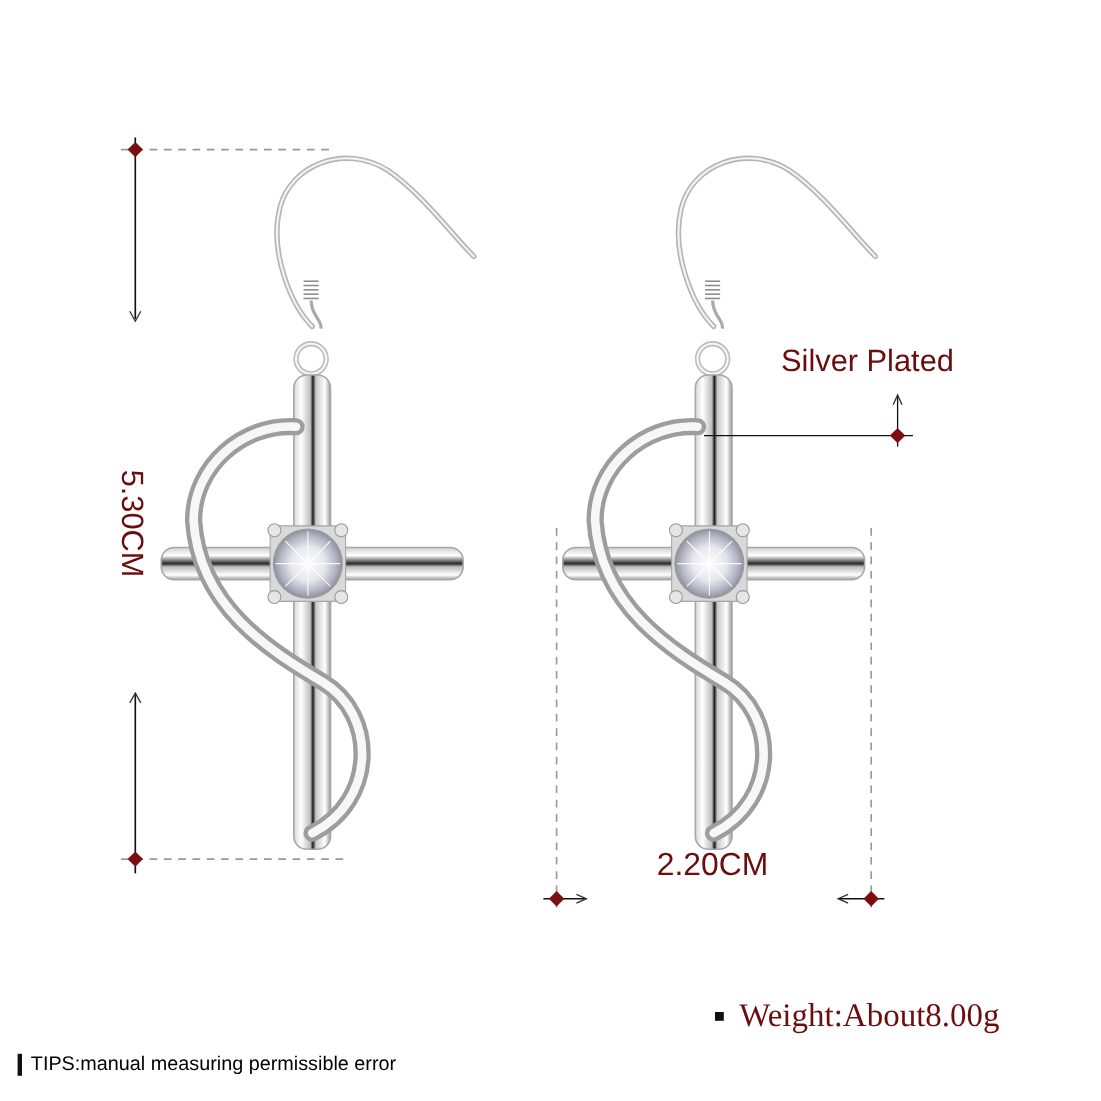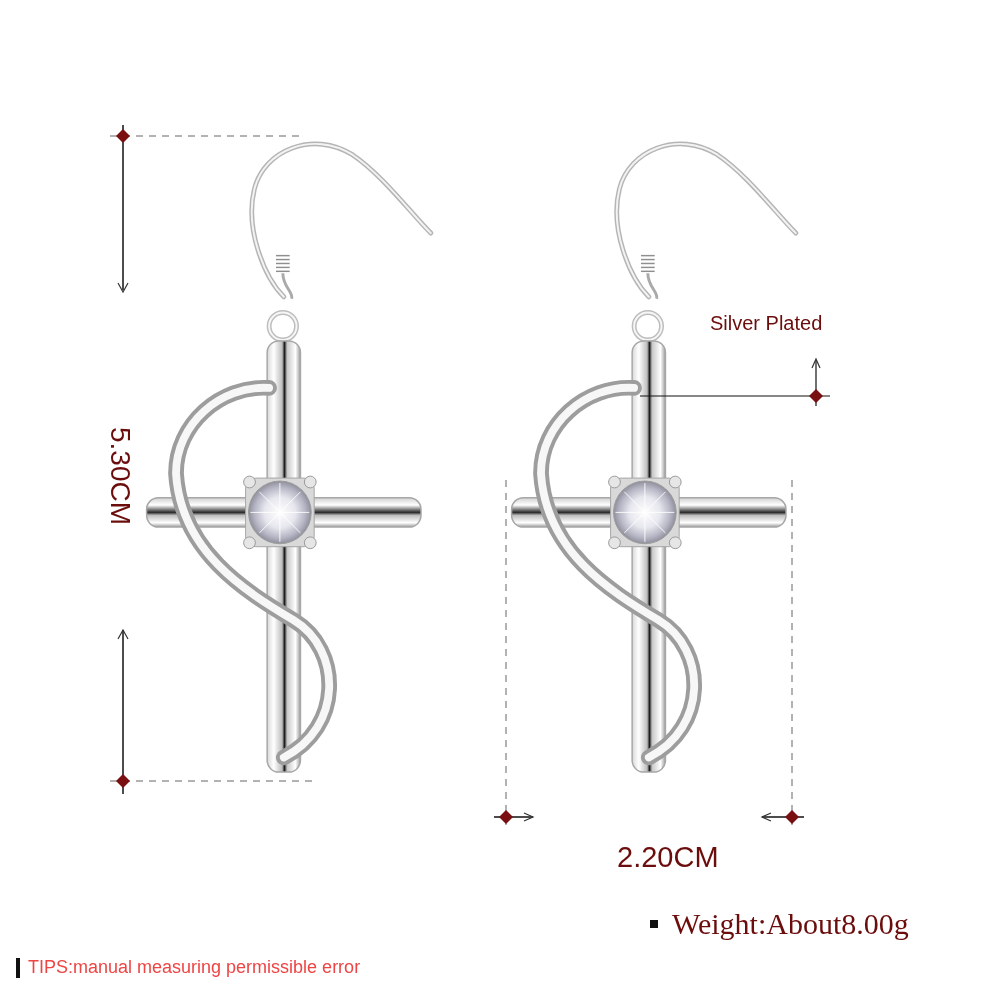--- a/index.html
+++ b/index.html
@@ -5,31 +5,31 @@
     html, body { margin: 0; padding: 0; }
     body {
       width: 1001px; height: 1001px; position: relative; overflow: hidden;
       background: #ffffff;
       font-family: "Liberation Sans", sans-serif;
     }
     .abs { position: absolute; }
     .label-red { color: #6b0d0d; }
     #stage { position: absolute; left: 0; top: 0; width: 1001px; height: 1001px; }
     .tips {
-      left: 16px; top: 957px; font-size: 18px; color: #ef4444;
+      left: 16px; top: 957px; font-size: 18px; color: #000000;
       display: flex; align-items: center; gap: 8px;
     }
     .tips .bar { width: 4px; height: 20px; background: #111; display: inline-block; }
     .weight {
       left: 650px; top: 907px; font-size: 30px;
       display: flex; align-items: center; gap: 14px; font-family: Liberation Serif, serif;
     }
     .weight .sq { width: 8px; height: 8px; background: #111; display: inline-block; }
-    .silver { left: 710px; top: 312px; font-size: 20px; }
-    .width-label { left: 597px; top: 841px; font-size: 29px; margin-left: 20px; }
+    .silver { left: 710px; top: 312px; font-size: 28px; }
+    .width-label { left: 597px; top: 770px; font-size: 29px; }
     .height-label {
       left: 60px; top: 460px; font-size: 28px;
       transform: rotate(90deg); transform-origin: center center;
       width: 120px; text-align: center;
     }
   </style>
 </head>
 <body>
 
 <svg id="stage" viewBox="0 0 1001 1001" xmlns="http://www.w3.org/2000/svg">

